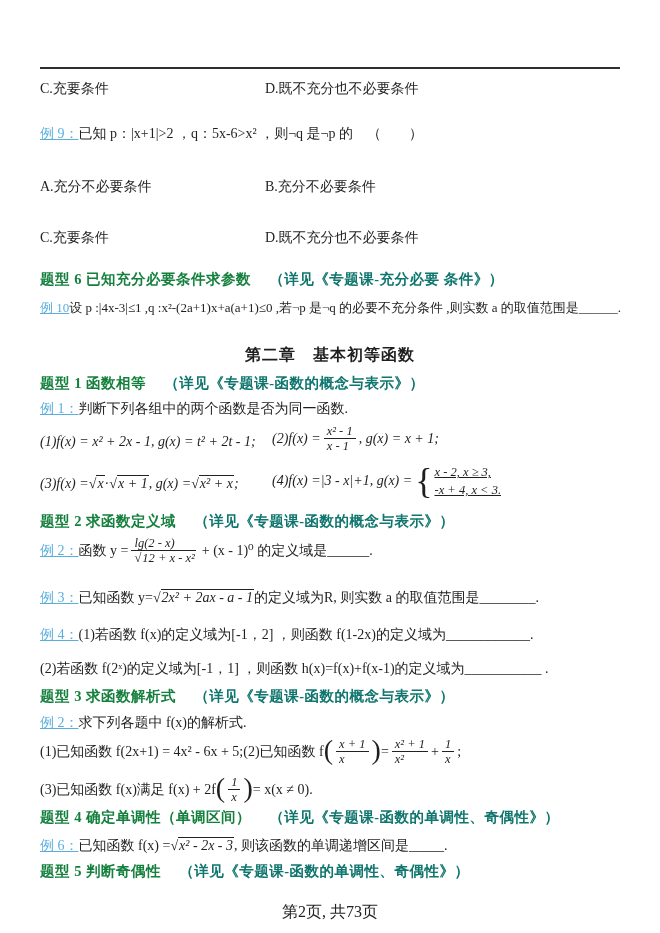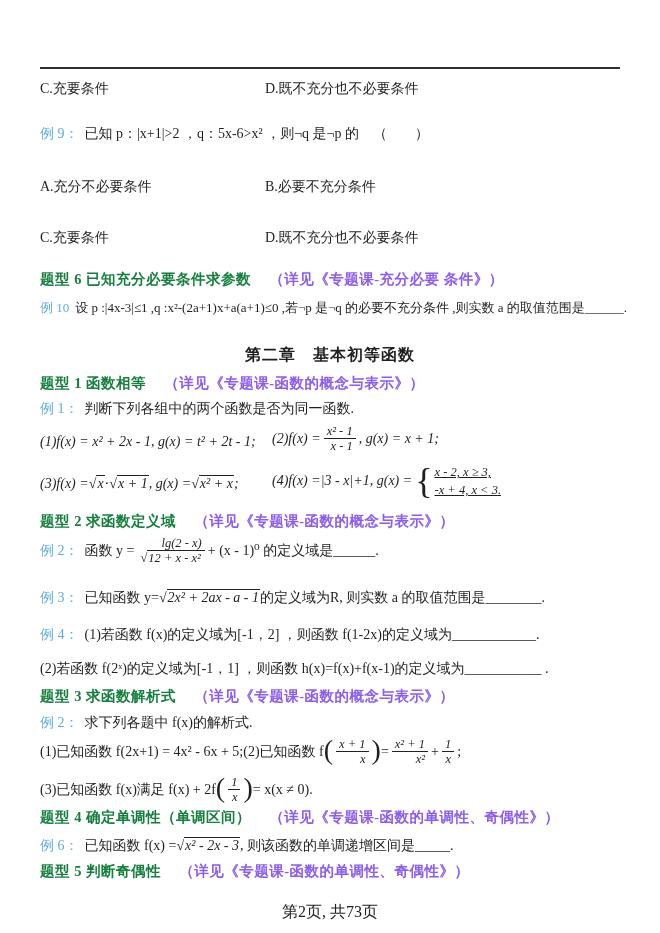--- a/index.html
+++ b/index.html
@@ -4,24 +4,24 @@
 <style>
   html,body{margin:0;padding:0;background:#ffffff;}
   .page{position:relative;width:660px;height:933px;background:#fff;overflow:hidden;
         font-family:"Liberation Serif","DejaVu Serif",serif;color:#1f1f1f;}
   .abs{position:absolute;white-space:nowrap;}
   .line{font-size:14px;display:flex;align-items:center;}
   .rule{position:absolute;left:40px;top:67px;width:580px;height:2px;background:#2e2e2e;}
   .chapter{left:0;top:345px;width:660px;text-align:center;font-size:16px;font-weight:bold;letter-spacing:1px;}
   .topic{font-size:14.5px;font-weight:bold;letter-spacing:0.5px;}
   .topic .t-main{color:#15803d;}
-  .topic .t-ref{color:#8b5cf6;}
-  .exlabel{color:#5aaede;margin-right:6px;}
+  .topic .t-ref{color:#0f766e;}
+  .exlabel{color:#5aaede;text-decoration:underline;}
   .mi{font-style:italic;}
-  .frac{display:inline-flex;flex-direction:column;align-items:flex-end;vertical-align:middle;
+  .frac{display:inline-flex;flex-direction:column;align-items:flex-start;vertical-align:middle;
         margin:0 3px;font-size:12.5px;line-height:1.15;font-style:italic;}
   .frac .num{padding:0 3px;border-bottom:1px solid #222;}
   .frac .den{padding:0 3px;}
   .sq{white-space:nowrap;font-style:italic;}
   .sq .rsym{font-style:normal;}
   .sq .ov{border-top:1px solid #222;padding:0 1px;}
   .bigp{font-size:28px;font-weight:300;line-height:0;vertical-align:middle;font-style:normal;position:relative;top:-2px;}
   .cases{display:inline-flex;align-items:center;margin-left:3px;}
   .cases .brace{font-size:36px;font-weight:200;line-height:0.9;margin-right:2px;font-style:normal;}
   .cases .rows{display:flex;flex-direction:column;font-size:12.5px;line-height:1.45;font-style:italic;text-decoration:underline;}
@@ -44,21 +44,21 @@
 
   <div class="abs line" style="left:40px;top:125px;">
     <span class="exlabel">例 9：</span>
     <span>已知 p：|x+1|&gt;2 ，q：5x-6&gt;x² ，则¬q 是¬p 的　（　　）</span>
   </div>
 
   <div class="abs line" style="left:40px;top:178px;">
       <span>A.充分不必要条件</span>
     </div>
   <div class="abs line" style="left:265px;top:178px;">
-      <span>B.必要不充分条件</span>
+      <span>B.充分不必要条件</span>
     </div>
   <div class="abs line" style="left:40px;top:229px;">
       <span>C.充要条件</span>
     </div>
   <div class="abs line" style="left:265px;top:229px;">
       <span>D.既不充分也不必要条件</span>
     </div>
 
   <div class="abs topic" style="left:40px;top:270px;">
     <span class="t-main">题型 6  已知充分必要条件求参数</span>

